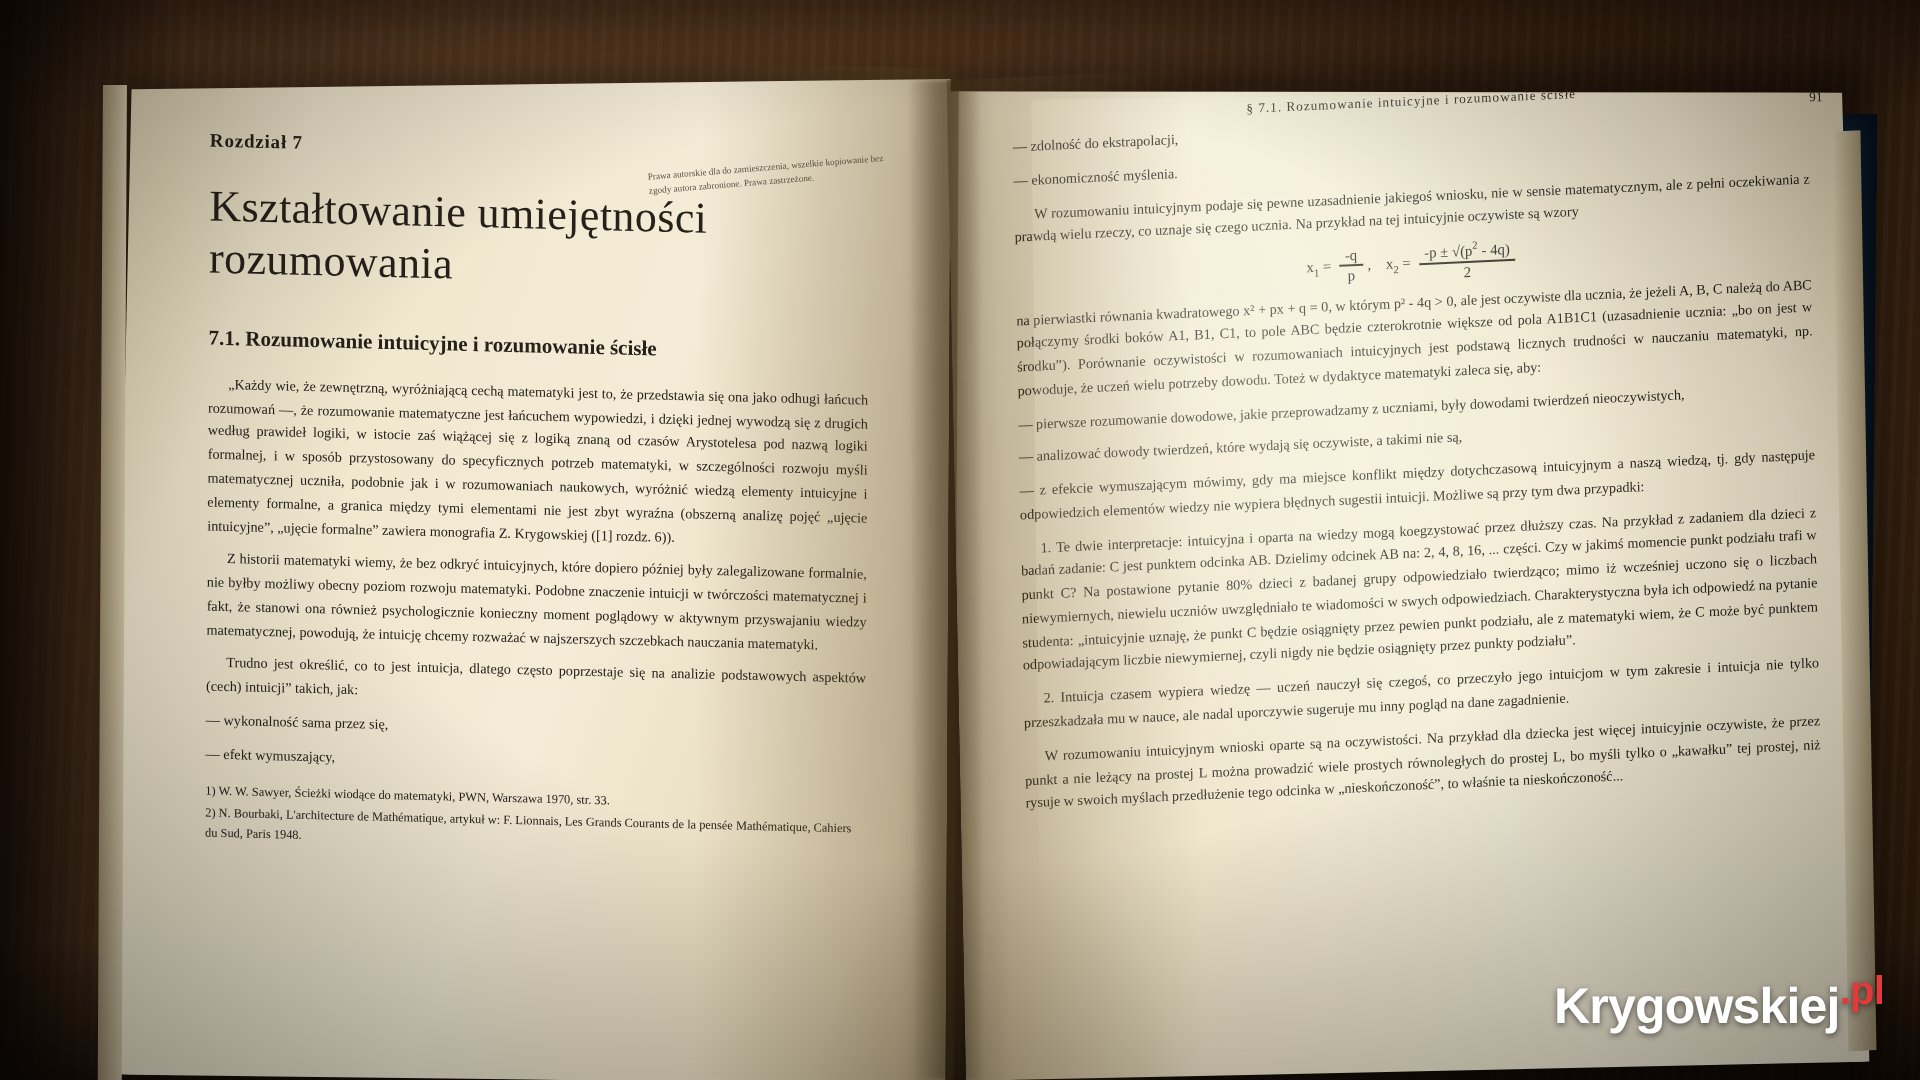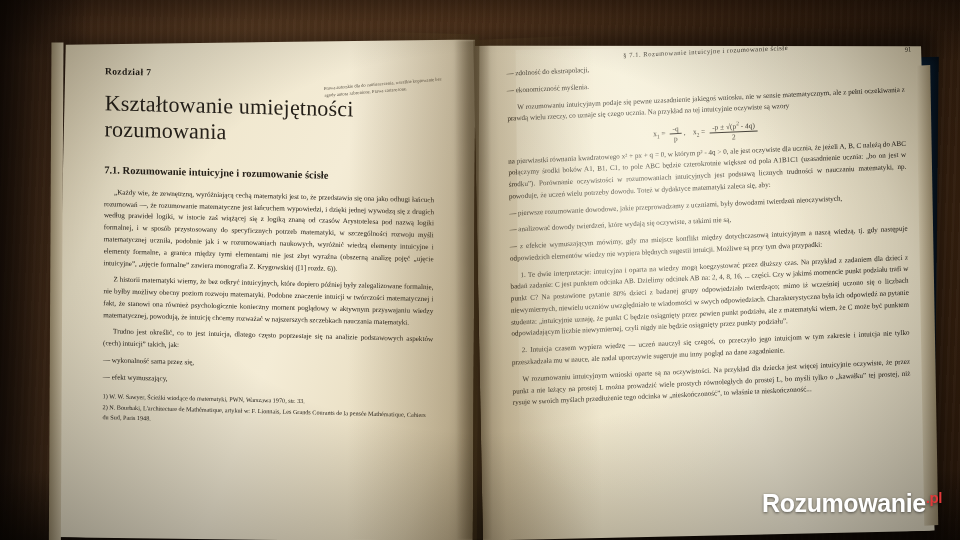--- a/index.html
+++ b/index.html
@@ -275,21 +275,21 @@
     bottom: 22px;
     font-family: "Liberation Sans", sans-serif;
     font-size: 25px;
     font-weight: bold;
     color: #ffffff;
     letter-spacing: -0.4px;
     text-shadow: 0 1px 3px rgba(0,0,0,0.55);
   }
   .watermark .tld {
     color: #e03a3a;
-    font-size: 15px;
+    font-size: 20px;
     vertical-align: super;
   }
 </style>
 </head>
 <body>
 
 <div id="photo">
 
   <div class="desk"></div>
   <div class="desk-grain"></div>
@@ -350,16 +350,16 @@
     </div>
 
     <div class="shade-left"></div>
     <div class="shade-right"></div>
     <div class="highlight-sheen"></div>
   </div>
 
   <div class="vignette"></div>
 
   <div class="watermark">
-    <span>Rozumowanie</span><span class="tld">.pl</span>
+    <span>Krygowskiej</span><span class="tld">.pl</span>
   </div>
 
 </div>
 
 </body></html>

